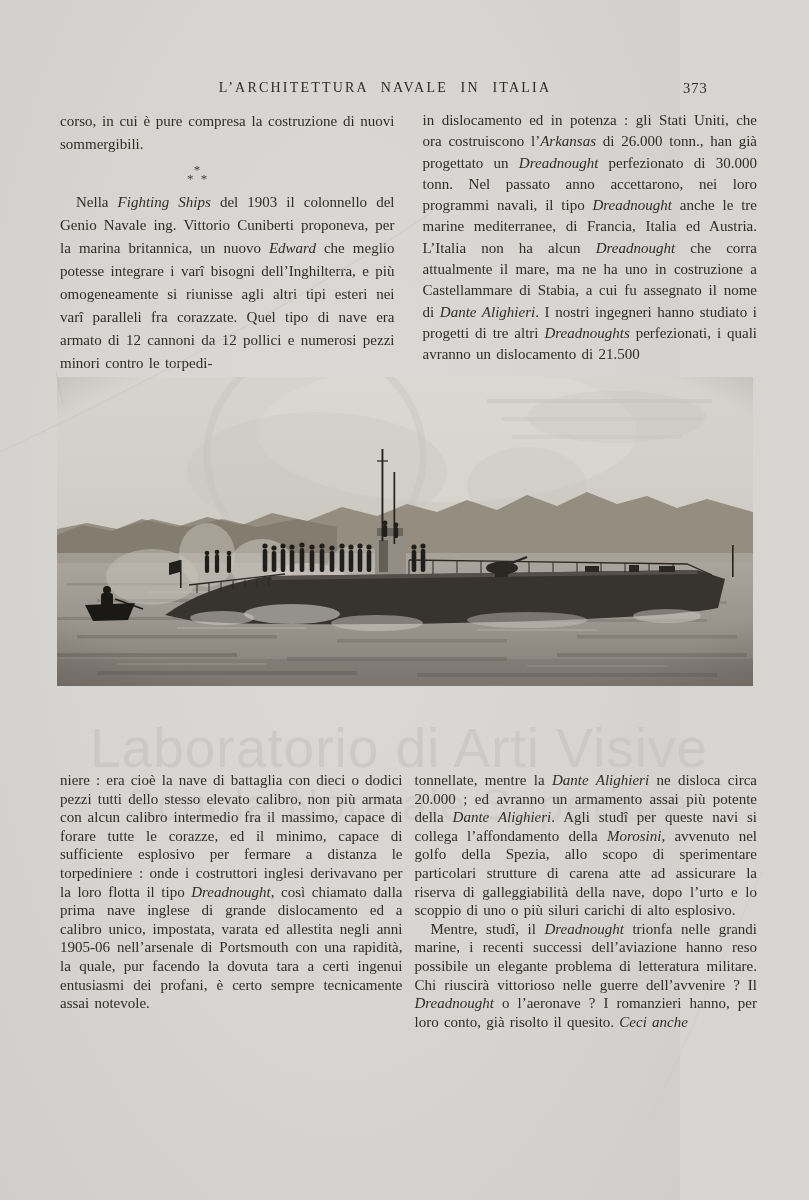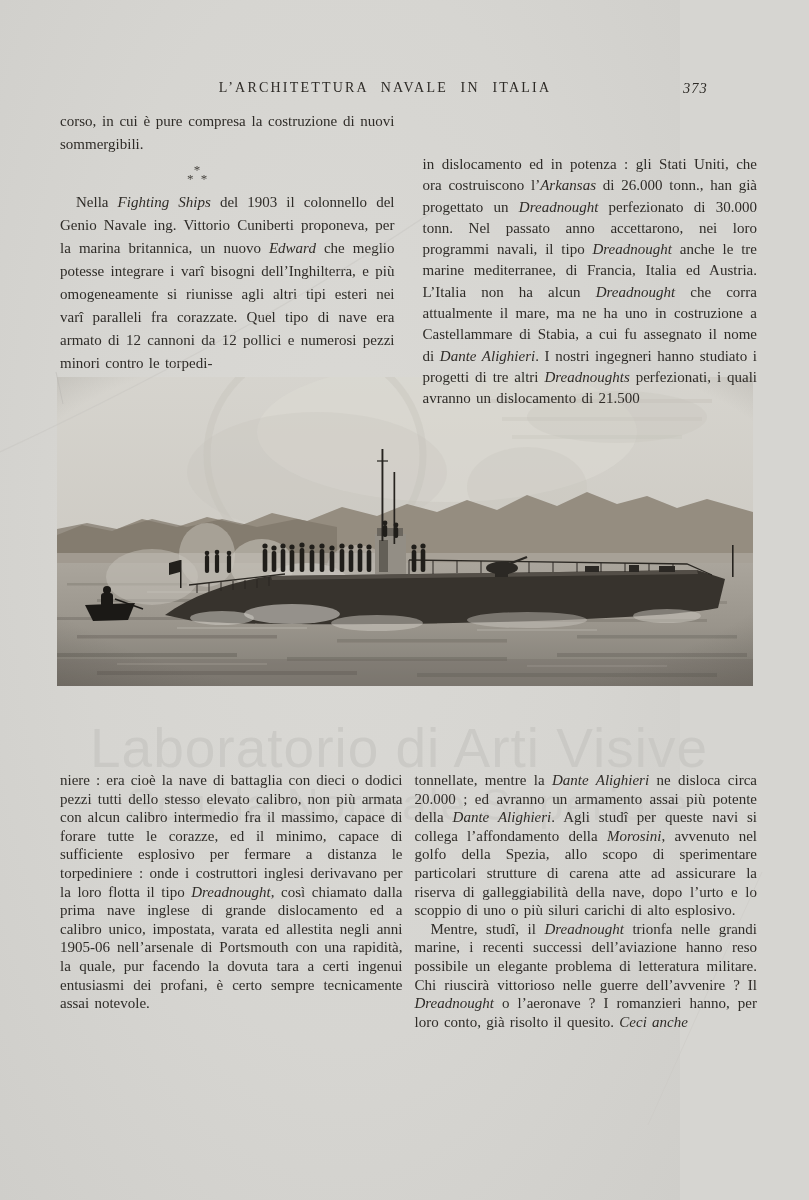--- a/index.html
+++ b/index.html
@@ -13,29 +13,29 @@
     background:radial-gradient(ellipse at 50% 42%, #dad9d5 0%, #d6d5d1 55%, #cfceca 100%);
   }
   
   .running-head{
     position:absolute;top:80px;left:60px;width:650px;
     text-align:center;font-size:14px;letter-spacing:2.2px;word-spacing:7px;
     color:#2e2b27;
   }
   .folio{
     position:absolute;top:80px;left:683px;width:50px;
-    font-size:14.5px;letter-spacing:1px;color:#2e2b27;font-style:italic;
+    font-size:14.5px;letter-spacing:1px;color:#2e2b27;
   }
   
   .cols{position:absolute;left:60px;width:697px;display:flex;gap:12px;z-index:3;}
   .cols.top{top:110px;gap:28px;}
   .cols.bottom{top:771px;}
   .col{width:345px;color:#2f2c28;text-align:justify;text-justify:inter-word;}
   .cols.top .col{font-size:15px;line-height:23px;}
-  .cols.top .col.right-col{line-height:21.3px;margin-top:44px;}
+  .cols.top .col.right-col{line-height:21.3px;}
   .cols.bottom .col{font-size:15px;line-height:18.6px;}
   .col p{margin:0;word-spacing:1.5px;}
   .col p.indent{text-indent:16px;}
   .col p i{font-style:italic;}
   
   .asterism{
     margin:9px 0 8px 118px;width:40px;text-align:center;
     font-size:13px;line-height:9px;color:#45423d;letter-spacing:2px;
   }
   .asterism span{display:block;}

